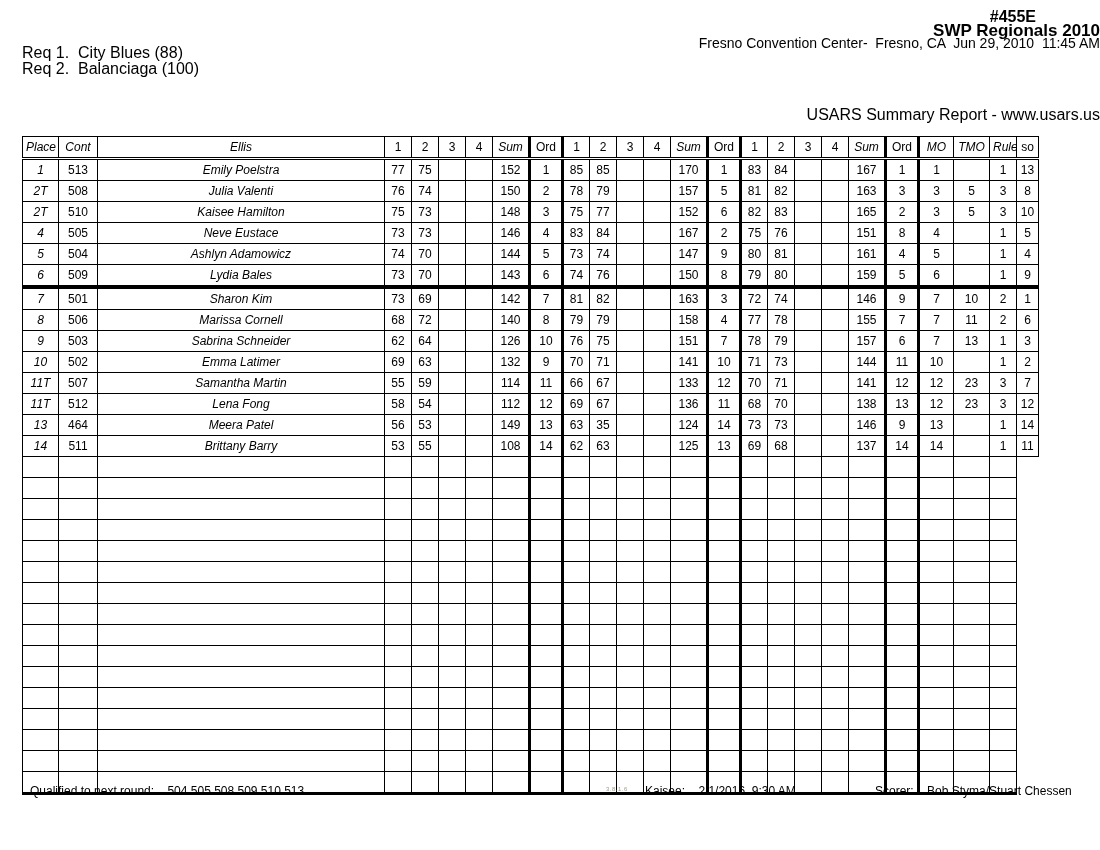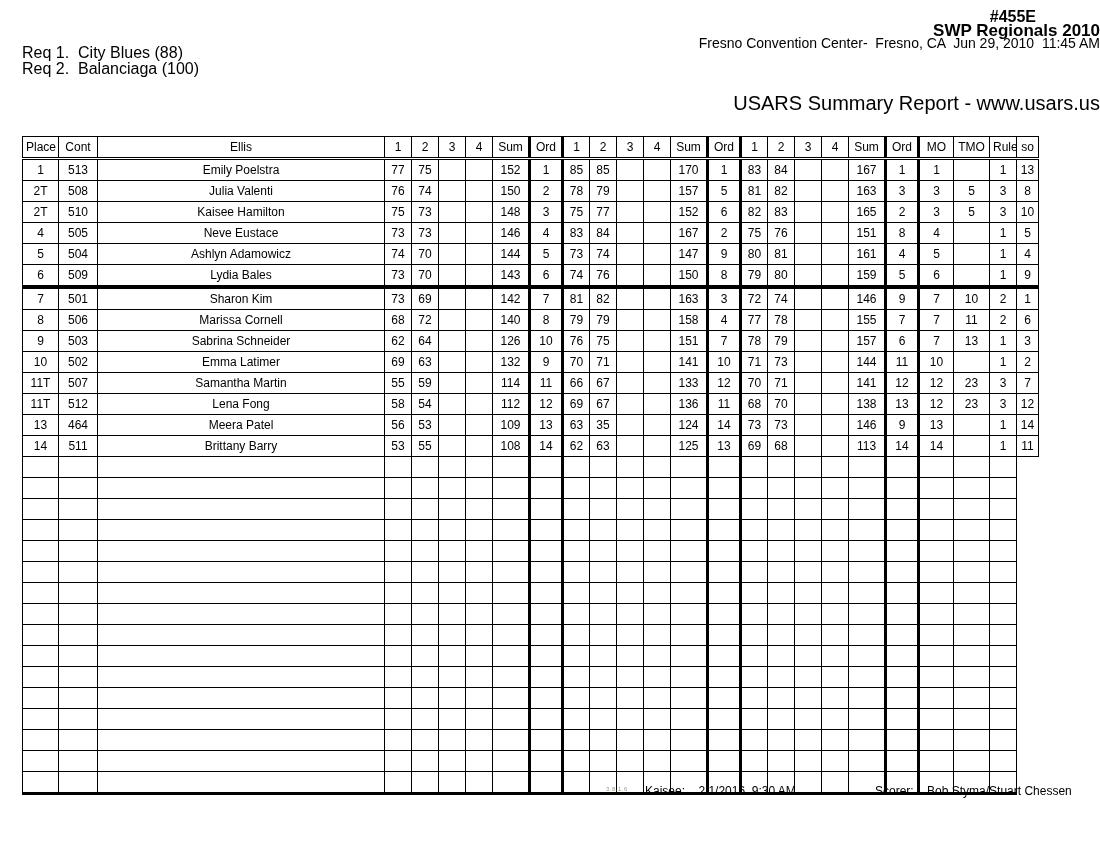--- a/index.html
+++ b/index.html
@@ -4,33 +4,33 @@
 <style>
   html,body{margin:0;padding:0;background:#fff;}
   .page{position:relative;width:1100px;height:850px;background:#ffffff;
         font-family:"Liberation Sans",sans-serif;color:#000;overflow:hidden;}
   .pre{white-space:pre;}
   .reqs{position:absolute;left:22px;top:23px;font-size:16px;line-height:16px;margin-top:22px;}
   .center-line{position:absolute;left:0;width:1100px;text-align:right;}
   .title{top:21px;font-size:17px;font-weight:bold;}
   .venue{top:35px;font-size:14px;}
   .event{top:63px;font-size:18px;font-weight:bold;}
-  .report{top:92px;font-size:20px;}
+  .report{top:106px;font-size:16px;}
   .repnum{position:absolute;top:8px;right:64px;font-size:16px;font-weight:bold;}
 
   table.results{position:absolute;left:22px;top:136px;width:1016px;
     border-collapse:collapse;table-layout:fixed;font-size:12px;}
   table.results td, table.results th{
     border:1px solid #000;height:20px;line-height:20px;padding:0 3px;
     overflow:hidden;white-space:pre;font-weight:normal;text-align:center;
     font-family:"Liberation Sans",sans-serif;}
   .nb{border:none !important;}
   .jname{text-align:left;padding-left:5px;}
   .hd{border-bottom:3px double #000 !important;}
-  .tl{text-align:left;}
+  .tl{text-align:left;font-style:italic;}
   .trt{text-align:right;}
   .thL{border-left:3px solid #000 !important;}
   .thR{border-right:3px solid #000 !important;}
   .b{font-weight:bold;}
   tr.cut td{border-bottom:4px solid #000;}
   tr.lastrow td{border-bottom:3px solid #000;}
 
   .footer-item{position:absolute;top:784px;font-size:12px;}
   .f-qual{left:30px;}
   .f-printed{left:645px;}
@@ -436,21 +436,21 @@
           <td class="trt">12</td>
         </tr>
         <tr>
           <td class="tl">13</td>
           <td>464</td>
           <td class="tl">Meera Patel</td>
           <td>56</td>
           <td>53</td>
           <td></td>
           <td></td>
-          <td class="trt">109</td>
+          <td class="trt">149</td>
           <td class="thL thR b">13</td>
           <td>63</td>
           <td>35</td>
           <td></td>
           <td></td>
           <td class="trt">124</td>
           <td class="thL thR b">14</td>
           <td>73</td>
           <td>73</td>
           <td></td>
@@ -475,21 +475,21 @@
           <td>62</td>
           <td>63</td>
           <td></td>
           <td></td>
           <td class="trt">125</td>
           <td class="thL thR b">13</td>
           <td>69</td>
           <td>68</td>
           <td></td>
           <td></td>
-          <td class="trt">113</td>
+          <td class="trt">137</td>
           <td class="thL thR b">14</td>
           <td>14</td>
           <td></td>
           <td class="trt">1</td>
           <td class="trt">11</td>
         </tr>
         <tr>
           <td></td>
           <td></td>
           <td></td>
@@ -901,20 +901,24 @@
           <td></td>
           <td></td>
           <td class="thL thR"></td>
           <td></td>
           <td></td>
           <td></td>
         </tr>
       </tbody>
   </table>
 
+  <div class="footer-item f-qual">
+    <span class="f-label">Qualified to next round:</span>
+    <span>504 505 508 509 510 513</span>
+  </div>
   <div class="version">3.8.1.6</div>
   <div class="footer-item f-printed">
     <span class="f-label">Kaisee:</span>
     <span class="pre">2/1/2016  9:30 AM</span>
   </div>
   <div class="footer-item f-scorer">
     <span class="f-label">Scorer:</span>
     <span>Bob Styma/Stuart Chessen</span>
   </div>
 

